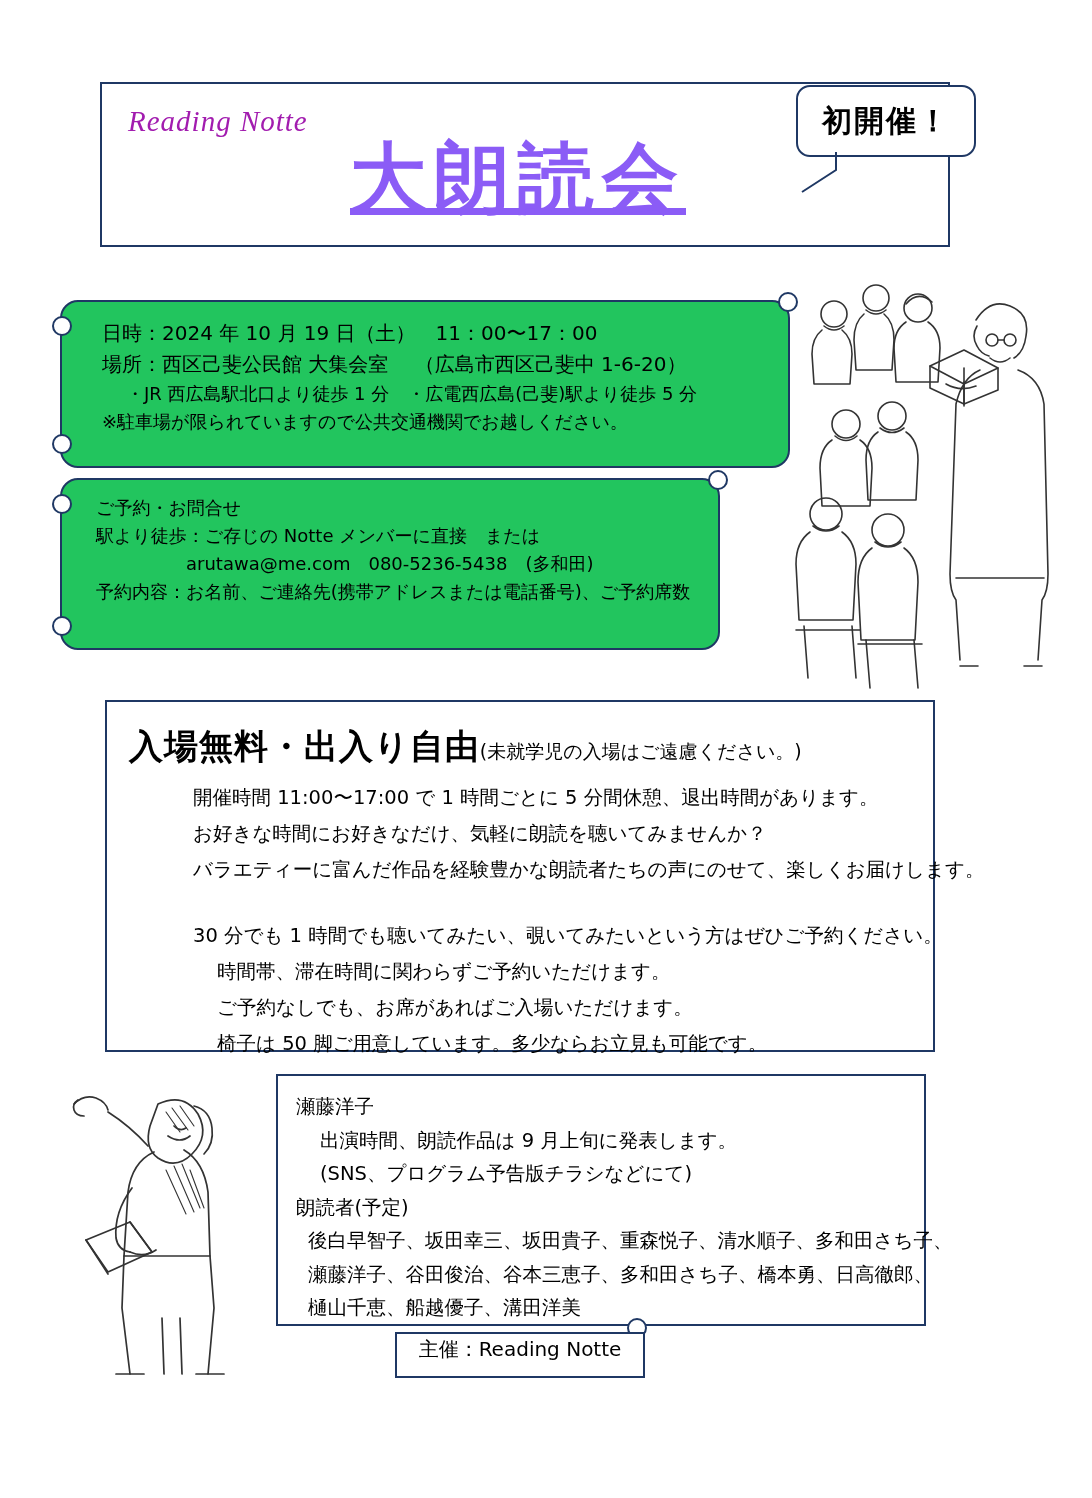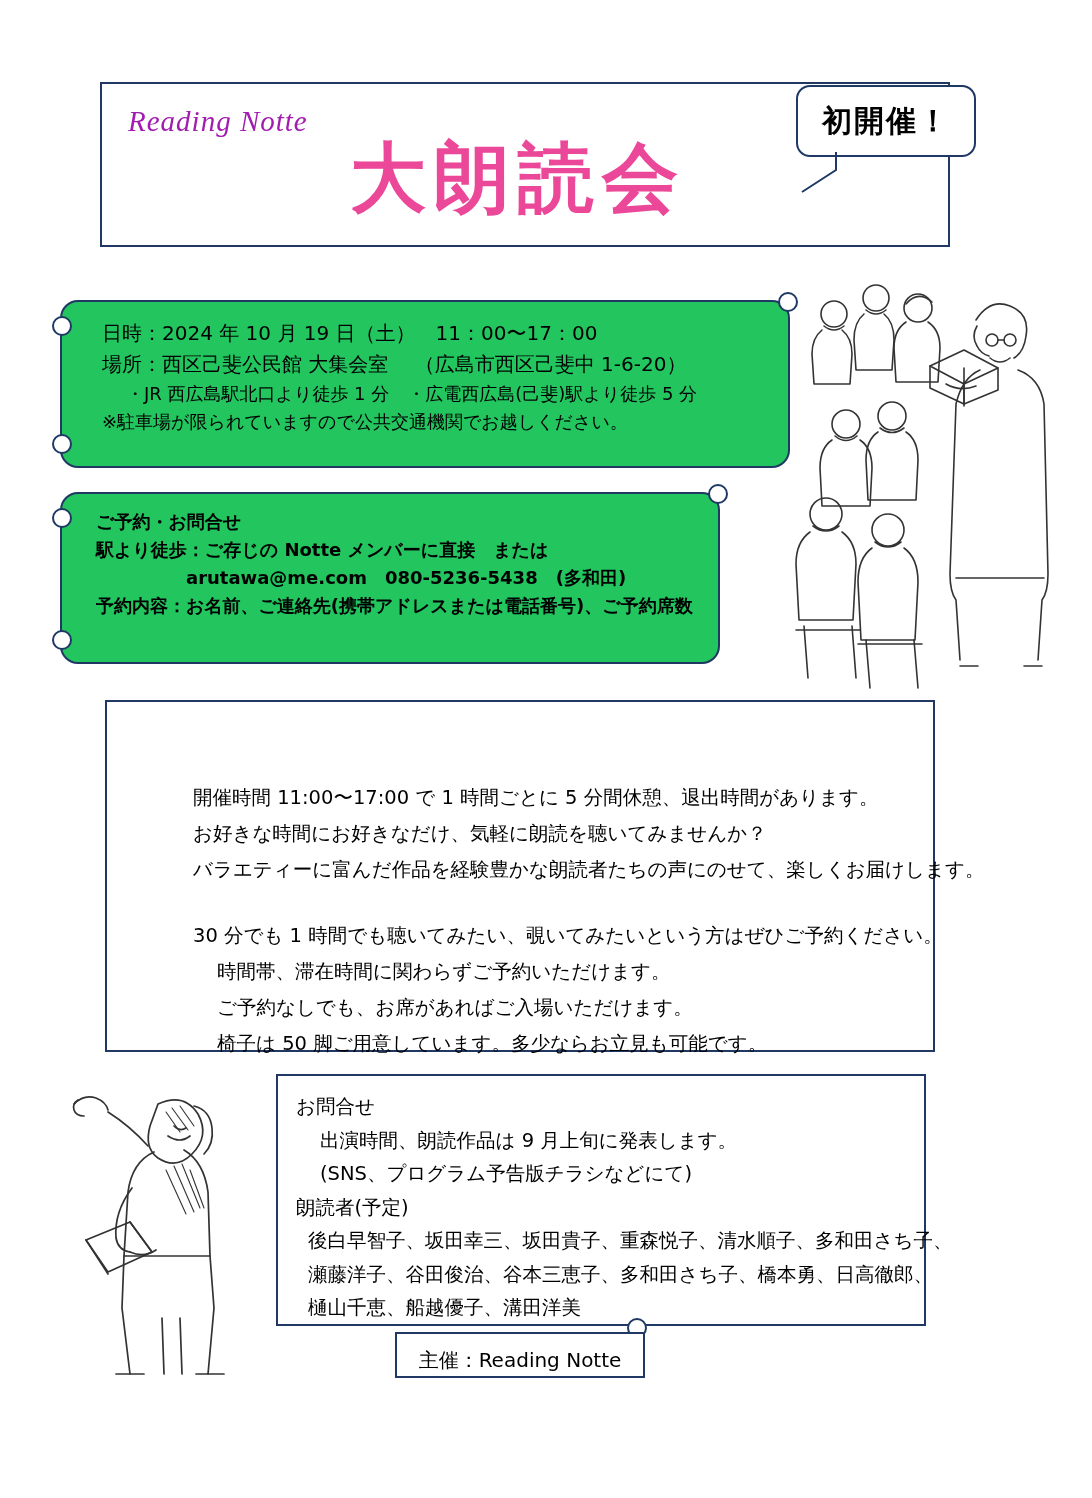--- a/index.html
+++ b/index.html
@@ -27,21 +27,22 @@
     letter-spacing:1px;
     color:#a21caf;
   }
   .title-main{
     position:absolute;left:350px;top:140px;
     font-size:76px;
     font-weight:700;
     letter-spacing:8px;
     font-family:"DejaVu Sans", sans-serif;
     line-height:1;
-    color:#ec4899;
+    color:#8b5cf6;
+    text-decoration:underline;
   }
   .badge{
     position:absolute;left:796px;top:85px;width:180px;height:72px;
     border:2px solid #1f3864;border-radius:14px;
     box-sizing:border-box;
     display:flex;align-items:center;justify-content:center;
     background:#fff;
   }
   .badge span{
     font-size:30px;font-weight:700;letter-spacing:2px;
@@ -59,21 +60,21 @@
     box-sizing:border-box;
     background:#22c55e;
   }
   .nub{
     position:absolute;width:20px;height:20px;
     border:2px solid #1f3864;border-radius:50%;
     background:#fff;box-sizing:border-box;
   }
 
   #box-when{left:60px;top:300px;width:730px;height:168px;}
-  #box-contact{left:60px;top:492px;width:660px;height:172px;font-weight:bold;}
+  #box-contact{left:60px;top:478px;width:660px;height:172px;}
 
   .ln{
     font-size:20px;line-height:1.55;
     font-family:"DejaVu Sans", sans-serif;
     white-space:nowrap;
   }
   .ln-sm{font-size:18px;}
 
   #box-when .body{position:absolute;left:40px;top:16px;}
   #box-contact .body{position:absolute;left:34px;top:14px;}
@@ -98,21 +99,21 @@
     position:absolute;left:276px;top:1074px;width:650px;height:252px;
     border:2px solid #1f3864;box-sizing:border-box;background:#fff;
   }
   .prog-body{position:absolute;left:18px;top:14px;}
   .prog-body .ln{font-size:19.5px;line-height:1.72;}
 
   
   #box-host{
     position:absolute;left:395px;top:1332px;width:250px;height:46px;
     border:2px solid #1f3864;box-sizing:border-box;background:#fff;
-    display:flex;align-items:flex-end;justify-content:center;
+    display:flex;align-items:flex-start;justify-content:center;
   }
   #box-host .ln{font-size:20px;}
 
   
   .illus{position:absolute;}
   #illus-group{left:780px;top:278px;width:290px;height:420px;}
   #illus-reader{left:62px;top:1078px;width:215px;height:300px;}
 </style>
 </head>
 <body>
@@ -148,35 +149,38 @@
     <div class="nub" style="right:-10px;top:-10px;"></div>
     <div class="body">
       <div class="ln ln-sm">ご予約・お問合せ</div>
       <div class="ln ln-sm">駅より徒歩：ご存じの Notte メンバーに直接　または</div>
       <div class="ln ln-sm">　　　　　arutawa@me.com　080-5236-5438　(多和田)</div>
       <div class="ln ln-sm">予約内容：お名前、ご連絡先(携帯アドレスまたは電話番号)、ご予約席数</div>
     </div>
   </div>
 
   <div id="box-free">
+    <div class="free-head">
+      <span>入場無料・出入り自由</span><small>(未就学児の入場はご遠慮ください。)</small>
+    </div>
     <div class="free-body">
       <div class="ln">開催時間 11:00〜17:00 で 1 時間ごとに 5 分間休憩、退出時間があります。</div>
       <div class="ln">お好きな時間にお好きなだけ、気軽に朗読を聴いてみませんか？</div>
       <div class="ln">バラエティーに富んだ作品を経験豊かな朗読者たちの声にのせて、楽しくお届けします。</div>
       <div class="ln" style="height:30px;">&nbsp;</div>
       <div class="ln">30 分でも 1 時間でも聴いてみたい、覗いてみたいという方はぜひご予約ください。</div>
       <div class="ln indent1">時間帯、滞在時間に関わらずご予約いただけます。</div>
       <div class="ln indent1">ご予約なしでも、お席があればご入場いただけます。</div>
       <div class="ln indent1">椅子は 50 脚ご用意しています。多少ならお立見も可能です。</div>
     </div>
   </div>
 
   <div id="box-prog">
     <div class="prog-body">
-      <div class="ln">お問合せ</div>
+      <div class="ln">瀬藤洋子</div>
       <div class="ln indent1">出演時間、朗読作品は 9 月上旬に発表します。</div>
       <div class="ln indent1">(SNS、プログラム予告版チラシなどにて)</div>
       <div class="ln">朗読者(予定)</div>
       <div class="ln" style="padding-left:12px;">後白早智子、坂田幸三、坂田貴子、重森悦子、清水順子、多和田さち子、</div>
       <div class="ln" style="padding-left:12px;">瀬藤洋子、谷田俊治、谷本三恵子、多和田さち子、橋本勇、日高徹郎、</div>
       <div class="ln" style="padding-left:12px;">樋山千恵、船越優子、溝田洋美</div>
     </div>
   </div>
 
   <div class="nub" style="left:627px;top:1318px;"></div>

